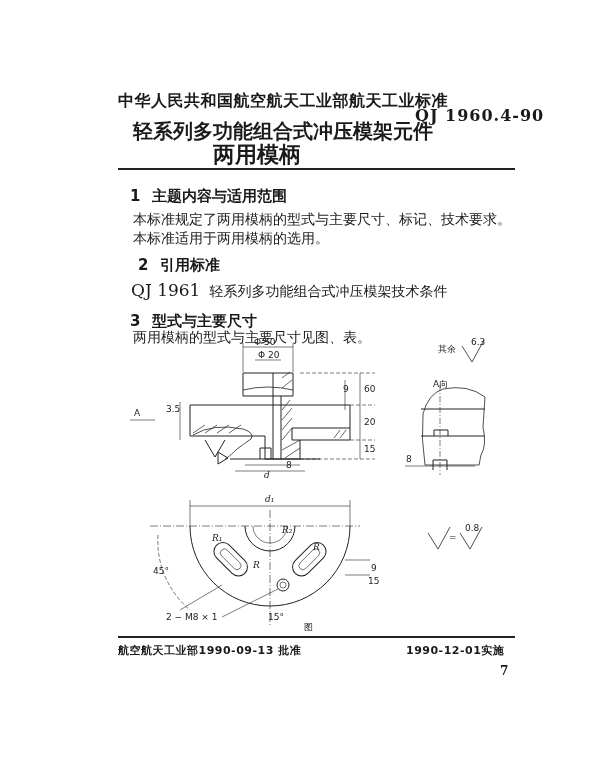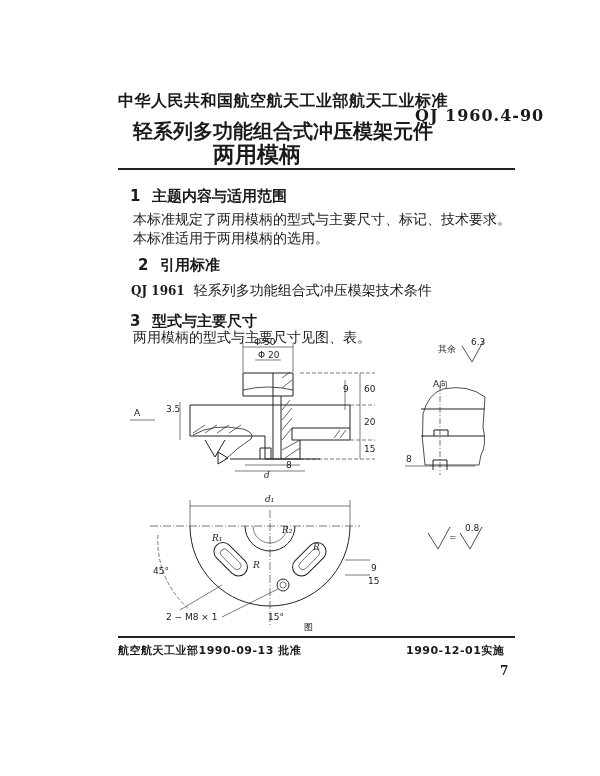--- a/index.html
+++ b/index.html
@@ -7,21 +7,21 @@
          font-family:"DejaVu Sans", sans-serif; color:#1a1a1a; }
   .abs { position:absolute; }
   .org { left:118px; top:71px; font-size:16px; font-weight:bold; letter-spacing:0.5px;margin-top:20px; }
   .code { left:415px; top:106px; font-family:"DejaVu Serif", serif; font-size:16px; font-weight:bold; letter-spacing:1px; }
   .title1 { left:133px; top:118px; font-size:20px; font-weight:bold; }
   .title2 { left:213px; top:140px; font-size:22px; font-weight:bold; }
   .rule-top { left:118px; top:168px; width:397px; height:2px; background:#222; }
   .sec { font-size:15px; font-weight:bold;margin-left:12px; }
   .sec .num { display:inline-block; width:22px; }
   .para { font-family:Liberation Mono, monospace; font-size:14px; }
-  .refcode { font-family:"DejaVu Serif", serif; font-size:12px; font-weight:bold;margin-top:8px; }
+  .refcode { font-family:"DejaVu Serif", serif; font-size:17px; font-weight:normal;margin-top:8px; }
   .rule-bottom { left:118px; top:636px; width:397px; height:2px; background:#222; }
   .foot { font-size:11px; font-weight:bold; letter-spacing:0.5px; }
   .page { font-family:"DejaVu Serif", serif; font-size:12px; font-weight:bold; }
   .dim { font-family:"DejaVu Sans", sans-serif; font-size:9px; }
   .dims { font-family:"DejaVu Serif", serif; font-size:9px; font-style:italic; }
   svg text { fill:#222; }
 </style>
 </head>
 <body>
 

